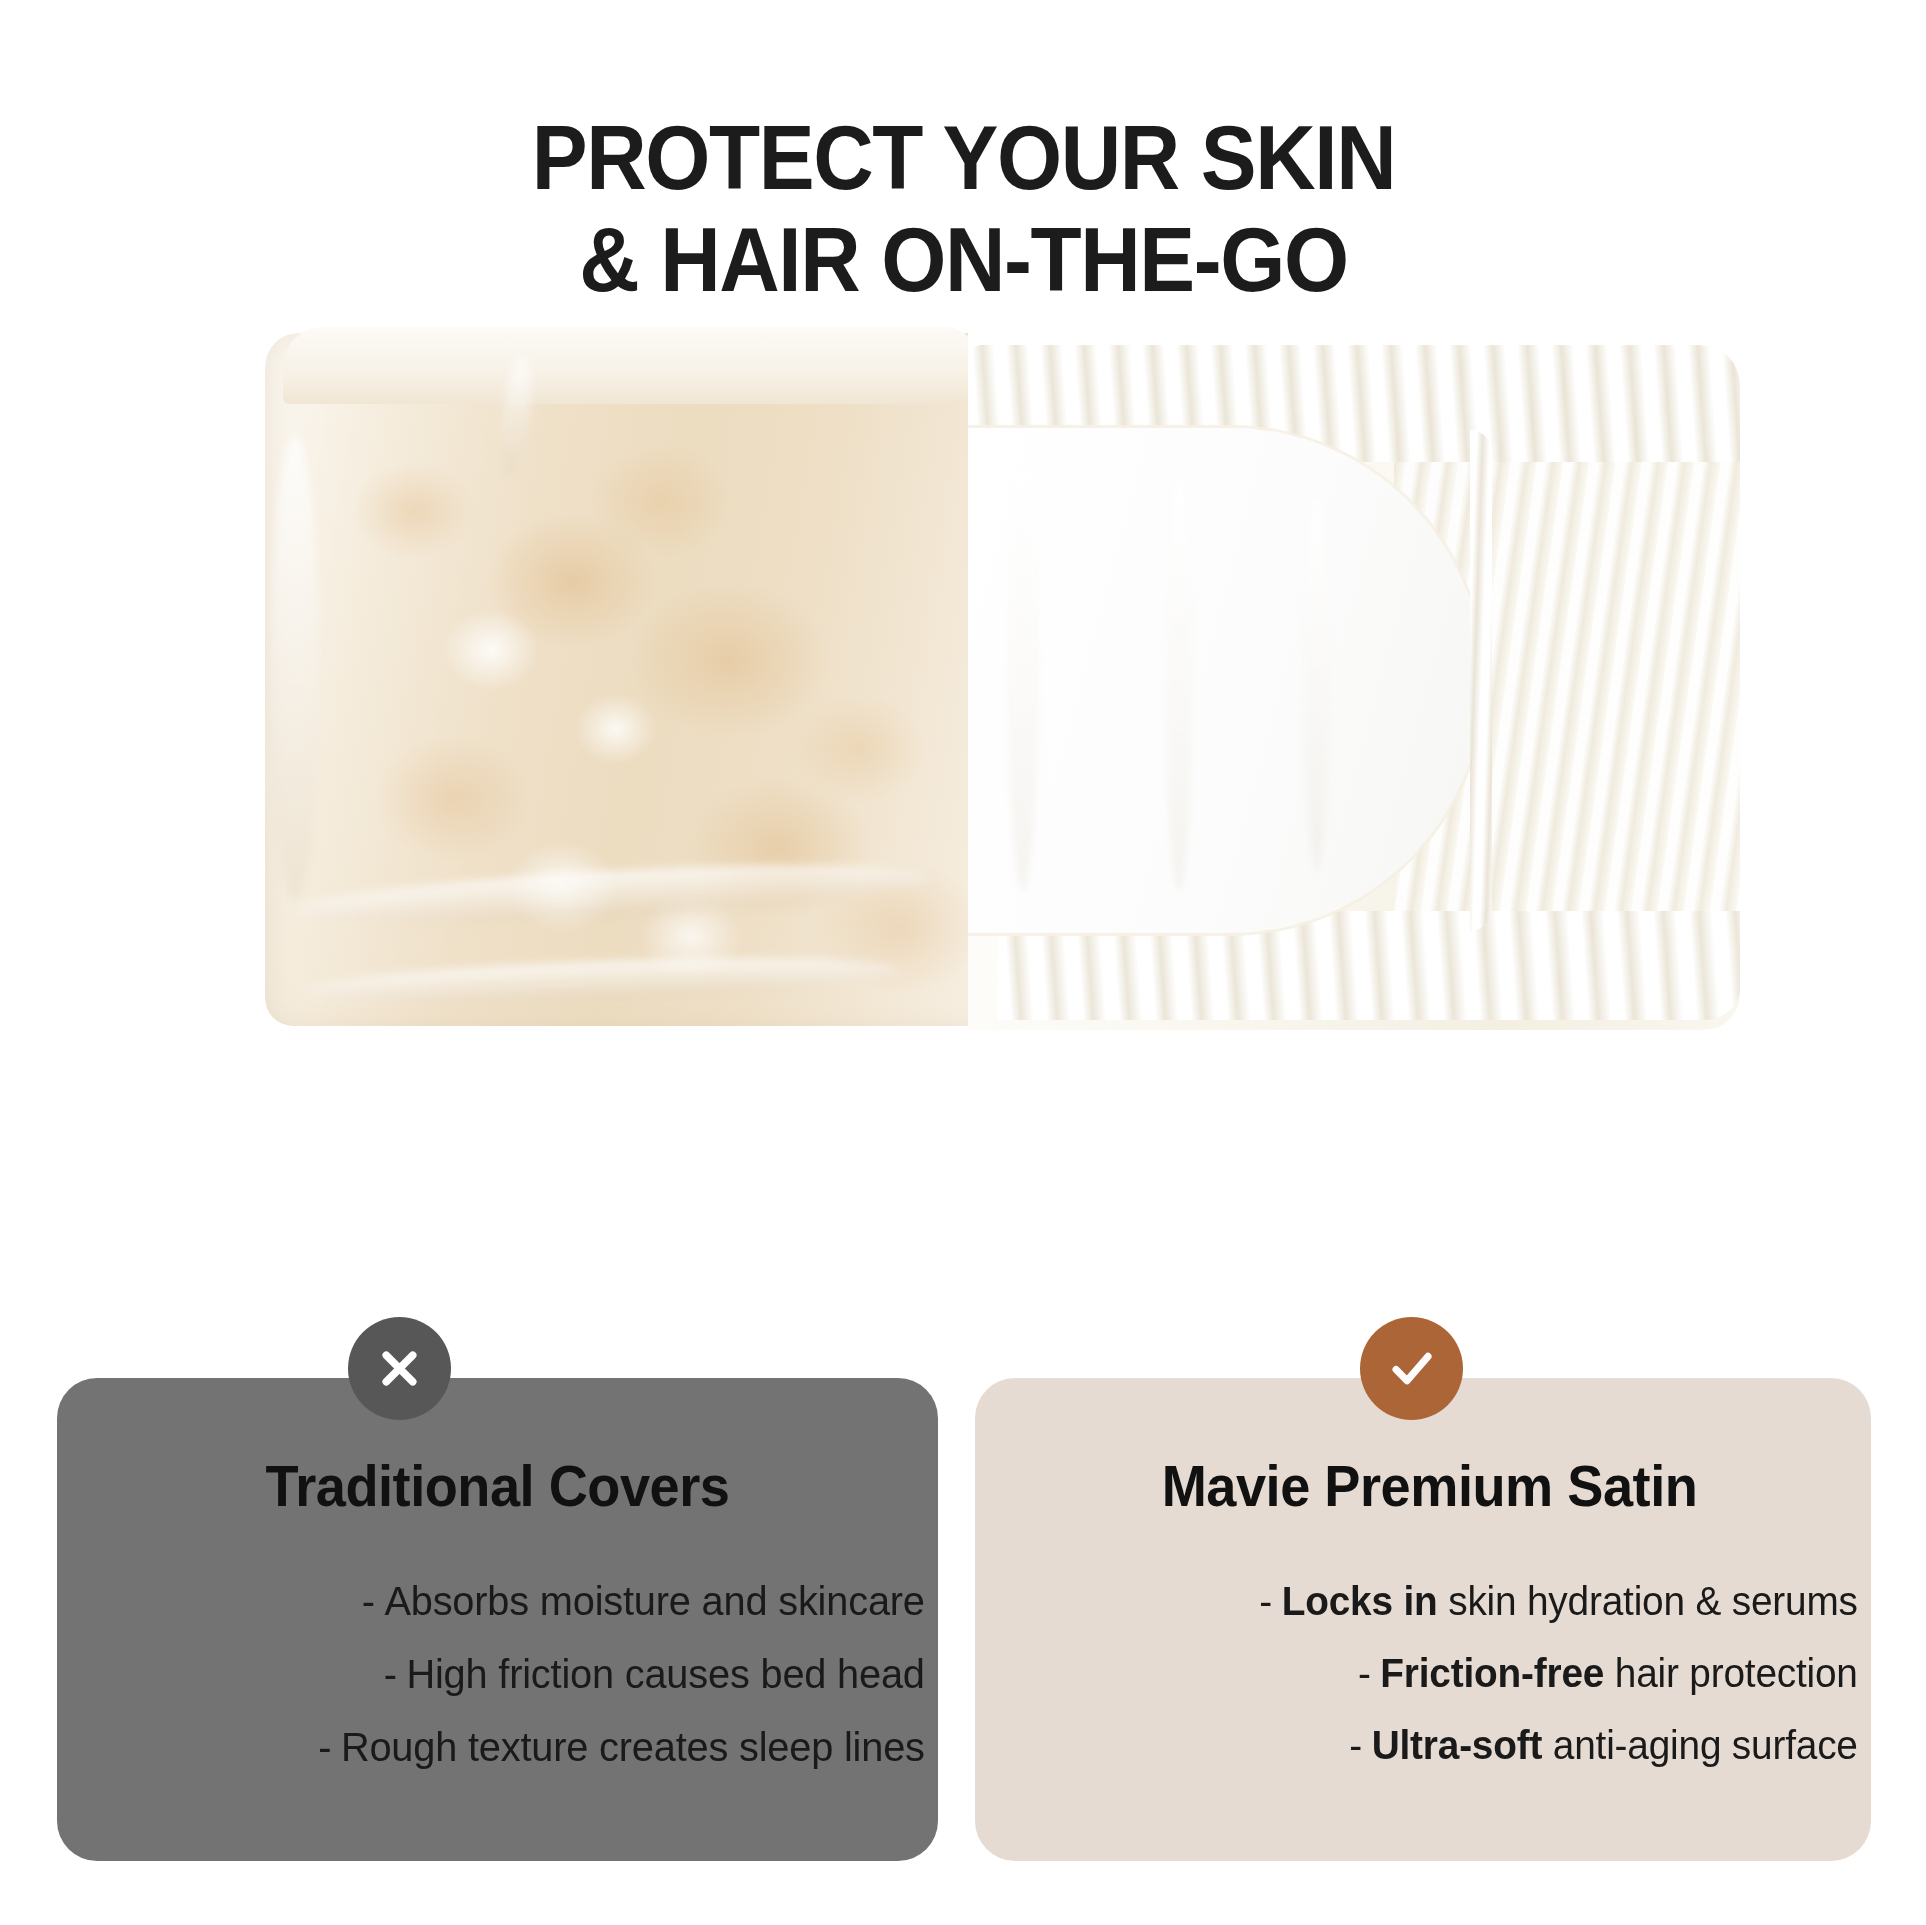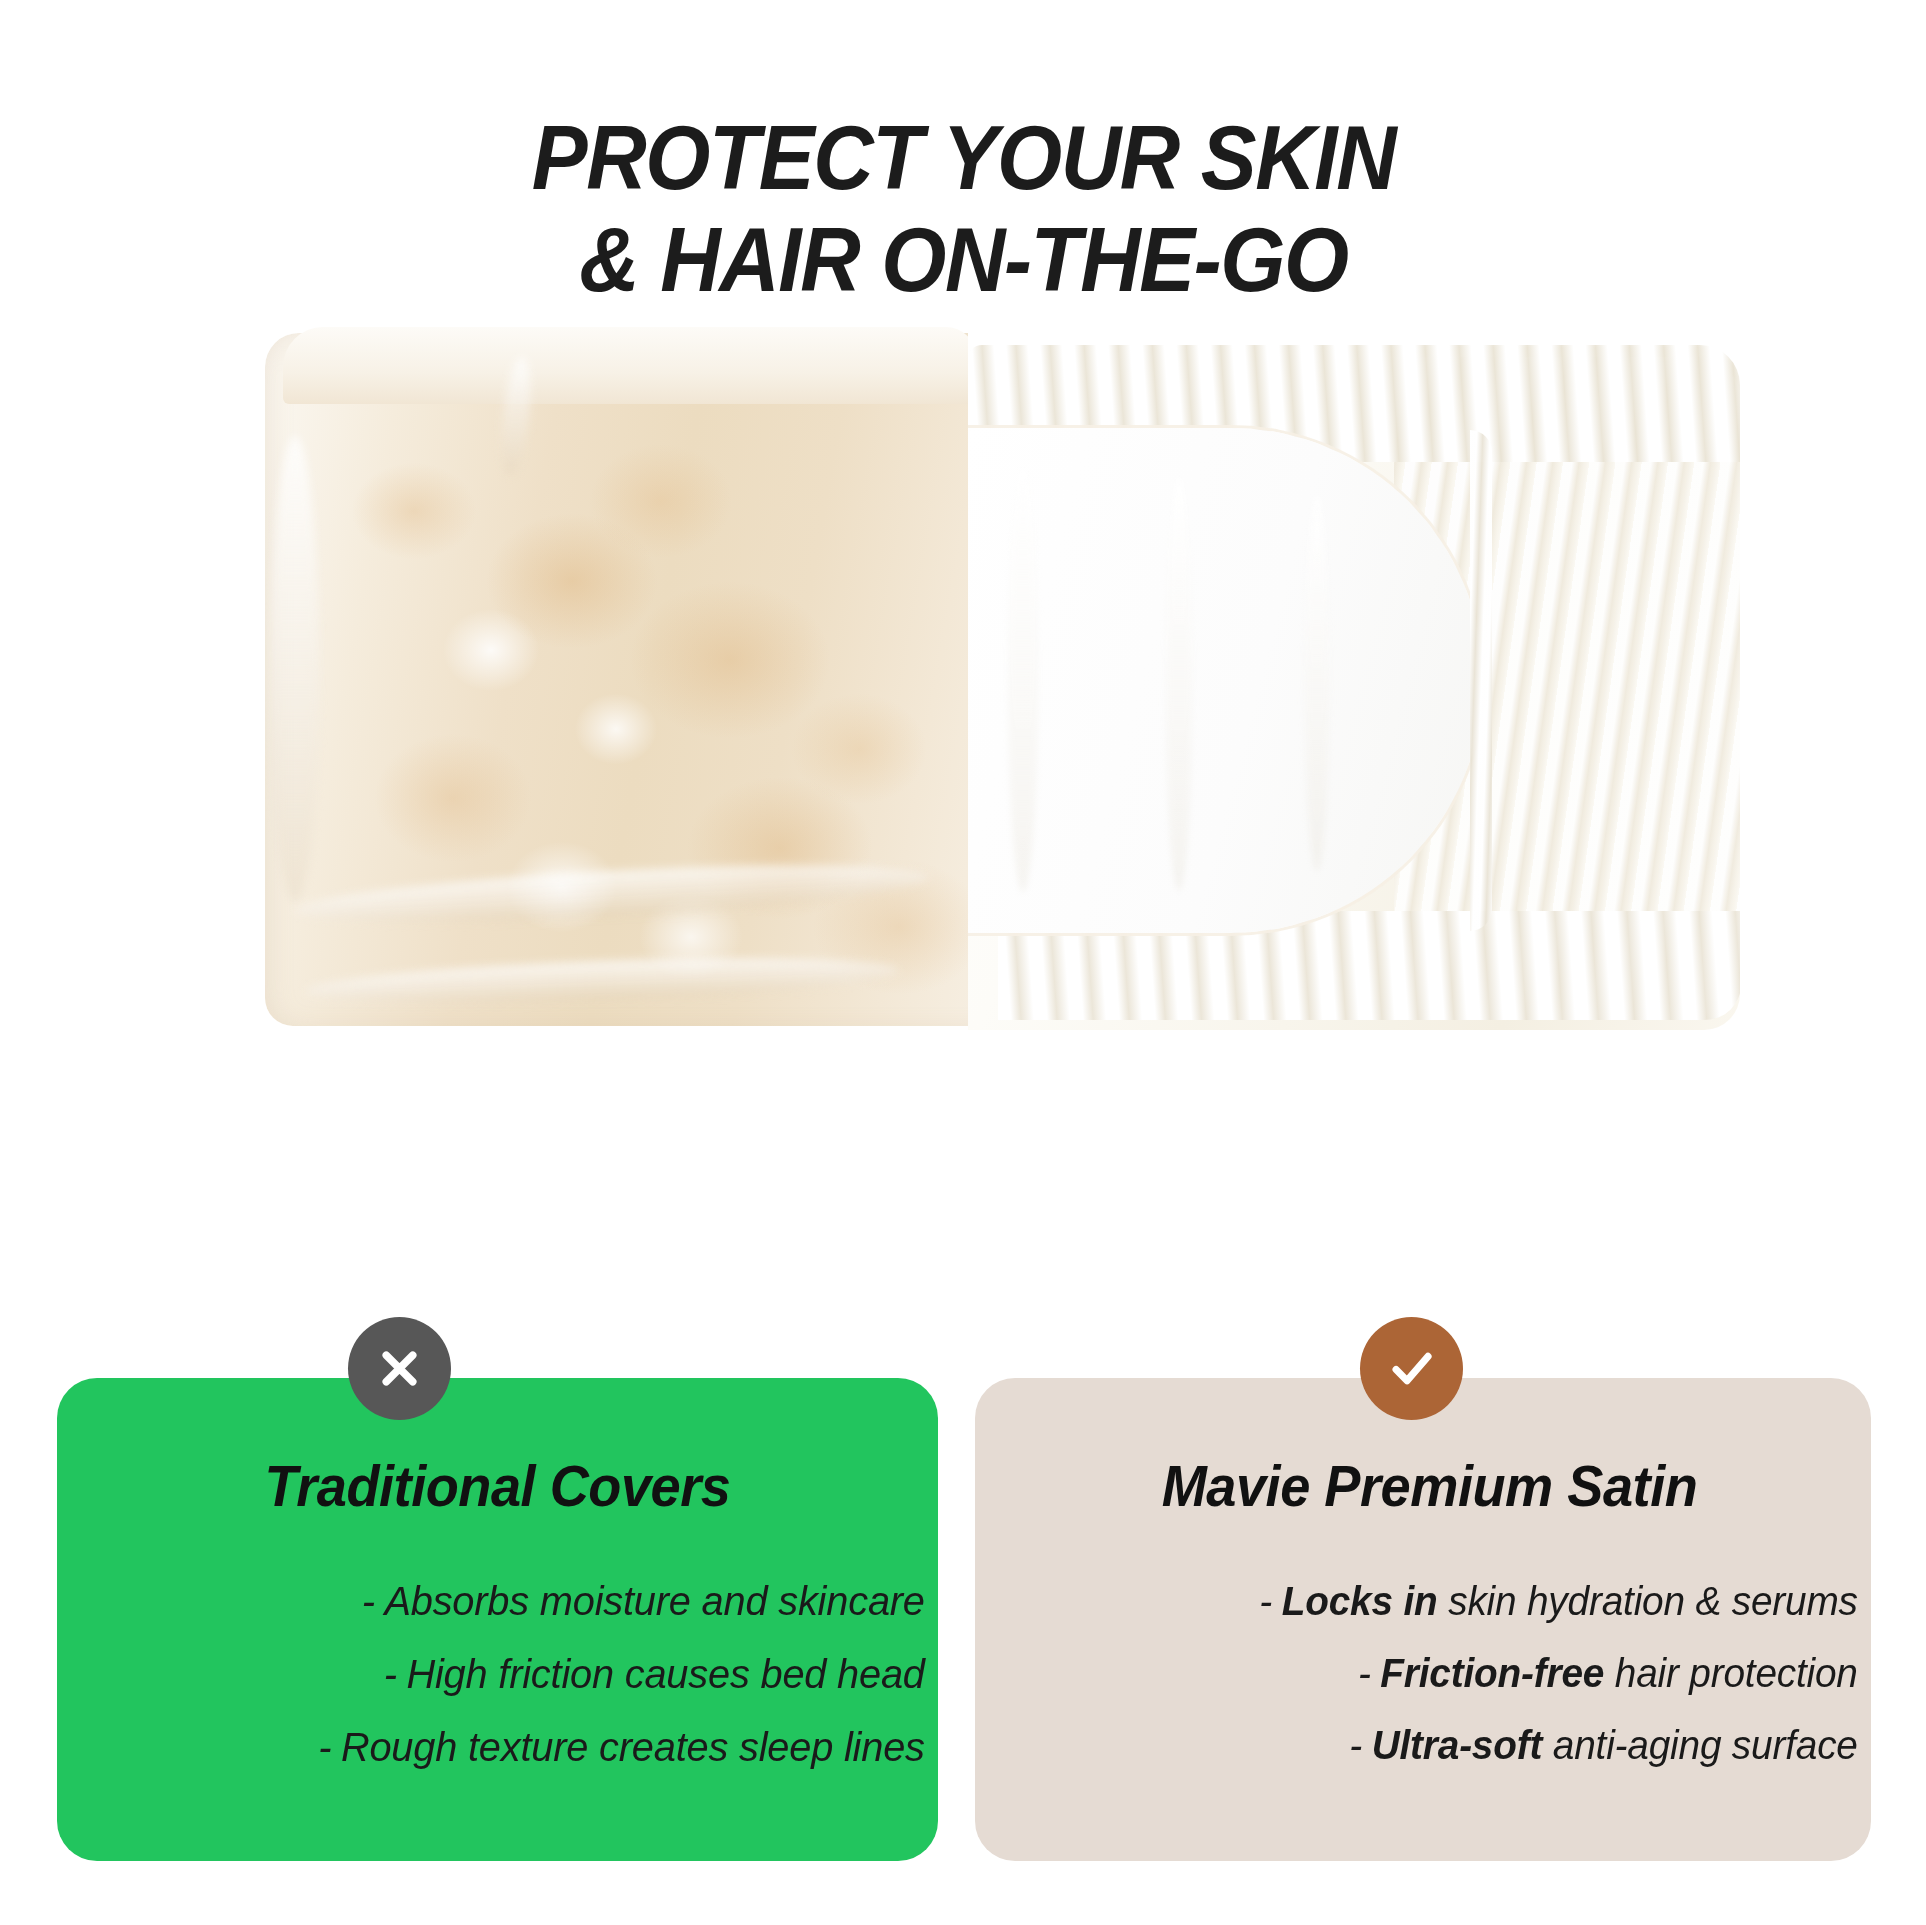--- a/index.html
+++ b/index.html
@@ -11,21 +11,20 @@
     background: #ffffff;
     font-family: "Liberation Sans", sans-serif;
     overflow: hidden;
   }
 
   .page {
     position: relative;
     width: 1590px;
     height: 1926px;
     background: #ffffff;
-    font-style: italic;
   }
 
   
   .headline {
     position: absolute;
     top: 107px;
     left: 0;
     width: 1927px;
     text-align: center;
     color: #1c1c1c;
@@ -230,21 +229,21 @@
   .badge-check { left: 1360px; top: 1317px; }
 
   
   .card {
     position: absolute;
     top: 1378px;
     height: 483px;
     border-radius: 40px;
     padding: 0;
   }
-  .card-left  { left: 57px;  width: 881px; background: #22c55e; }
+  .card-left  { left: 57px;  width: 881px; background: #737373; }
   .card-right { left: 975px; width: 896px; background: #e5dbd3; padding-left: 13px; }
 
   .card-title {
     margin-top: 75px;
     text-align: center;
     color: #111111;
     font-size: 57px;
     font-weight: 700;
     letter-spacing: -0.5px;
     transform: scaleX(0.95);

